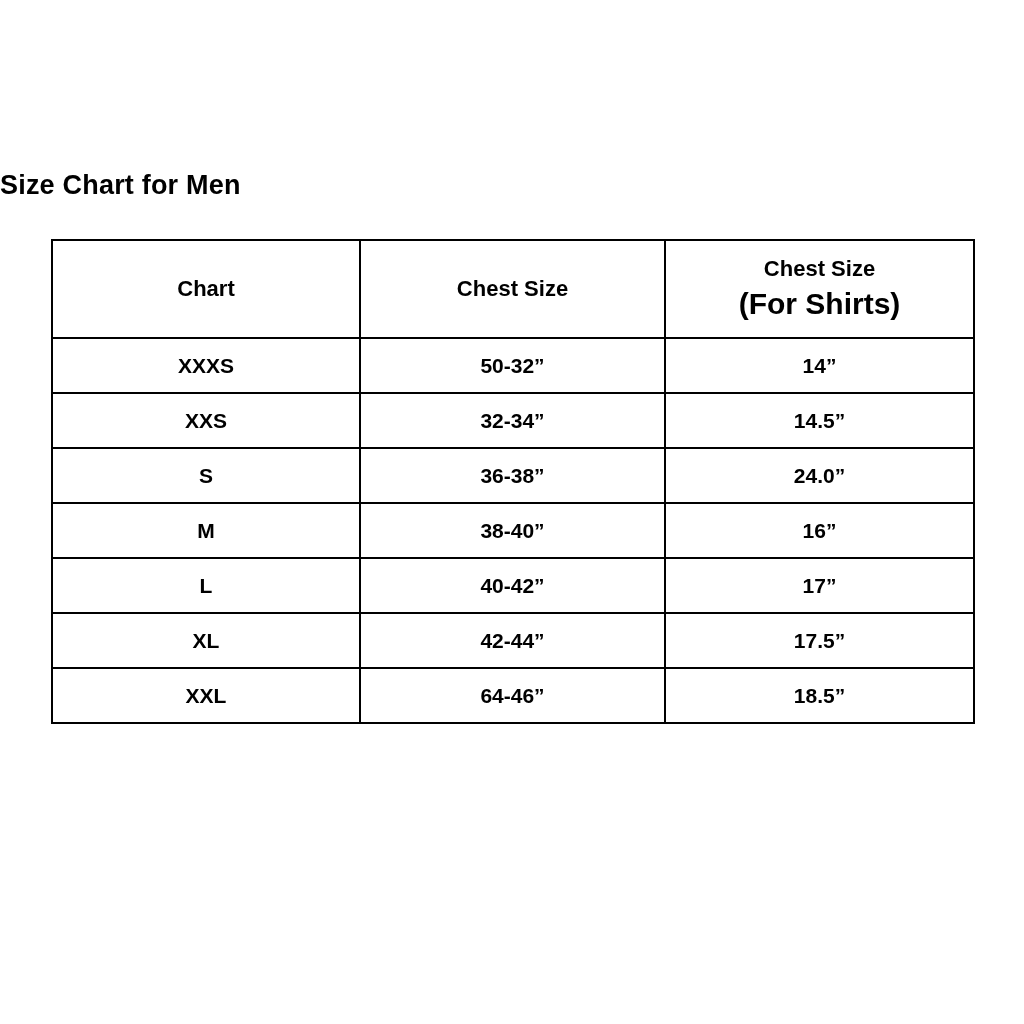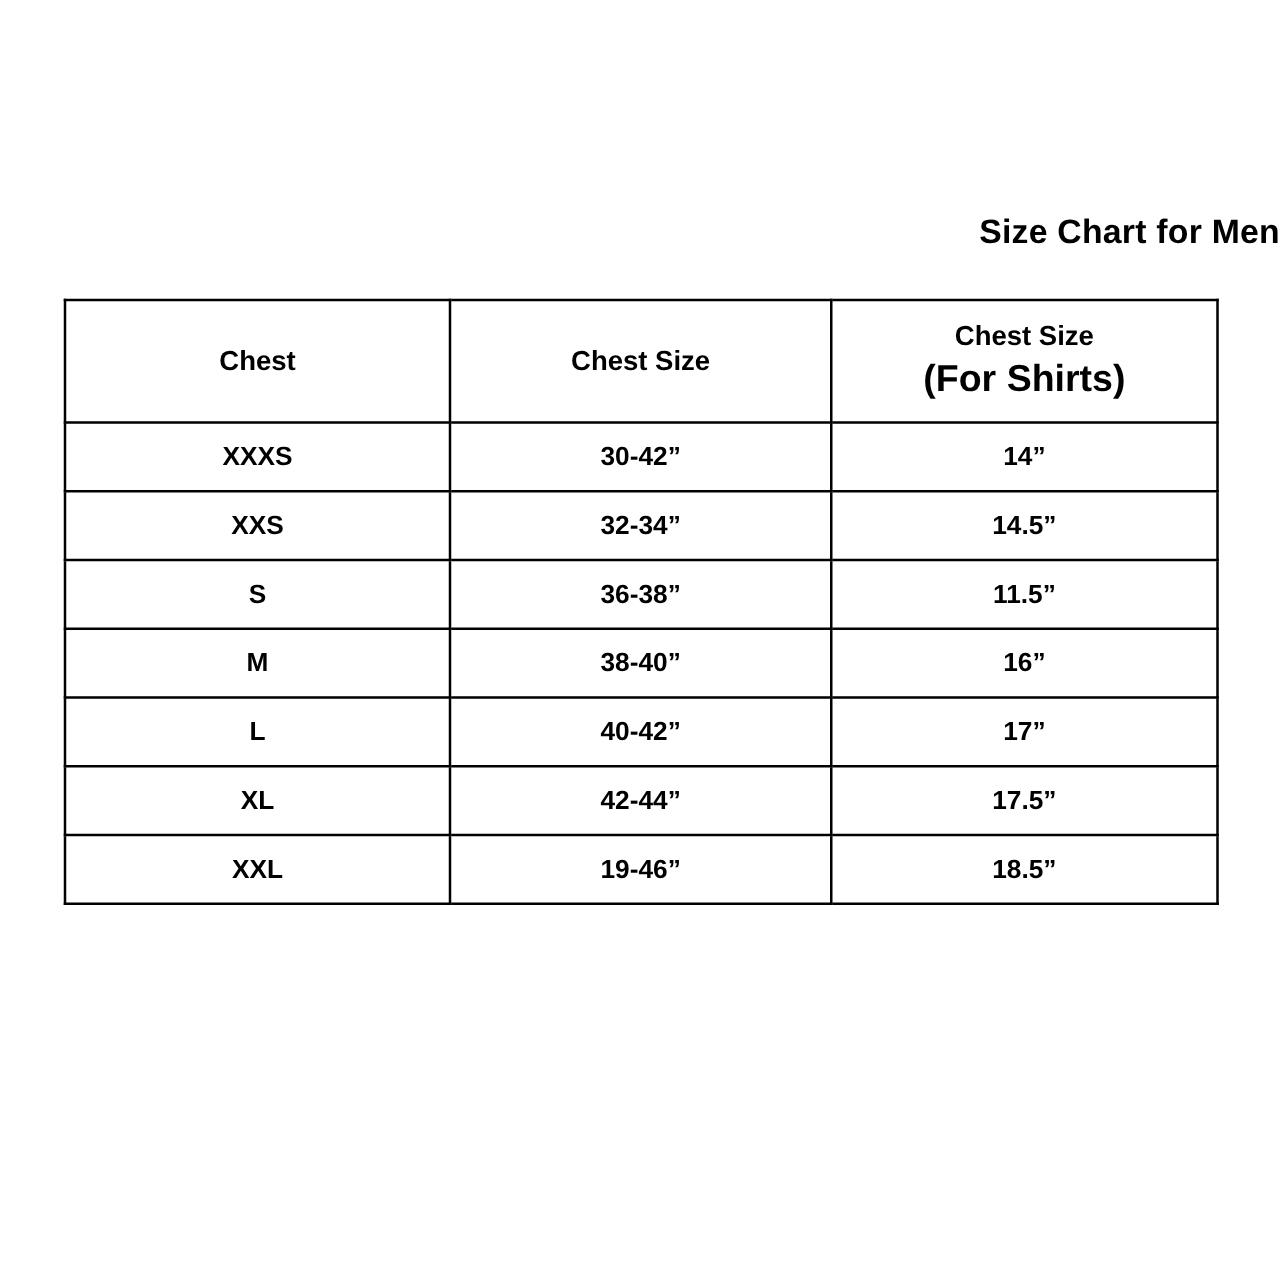--- a/index.html
+++ b/index.html
@@ -19,21 +19,21 @@
     width: 1024px;
     height: 1024px;
     box-sizing: border-box;
     position: relative;
   }
   .chart-title {
     position: absolute;
     top: 170px;
     left: 0;
     width: 1024px;
-    text-align: right;
+    text-align: left;
     font-size: 27px;
     font-weight: bold;
     letter-spacing: 0.2px;
   }
   .table-wrap {
     position: absolute;
     top: 239px;
     left: 51px;
     width: 922px;
   }
@@ -84,64 +84,64 @@
   <div class="table-wrap">
     <table class="size-table">
       <colgroup>
         <col class="c0">
         <col class="c1">
         <col class="c2">
       </colgroup>
       <thead>
         <tr>
           <th>
-            <span>Chest</span>
+            <span>Chart</span>
           </th>
           <th>
             <span>Chest Size</span>
           </th>
           <th>
             <span>Chest Size</span>
             <span class="sub">(For Shirts)</span>
           </th>
         </tr>
       </thead>
       <tbody>
         <tr>
           <td>XXXS</td>
-          <td class="measure">30-42”</td>
+          <td class="measure">50-32”</td>
           <td class="measure">14”</td>
         </tr>
         <tr>
           <td>XXS</td>
           <td class="measure">32-34”</td>
           <td class="measure">14.5”</td>
         </tr>
         <tr>
           <td>S</td>
           <td class="measure">36-38”</td>
-          <td class="measure">11.5”</td>
+          <td class="measure">24.0”</td>
         </tr>
         <tr>
           <td>M</td>
           <td class="measure">38-40”</td>
           <td class="measure">16”</td>
         </tr>
         <tr>
           <td>L</td>
           <td class="measure">40-42”</td>
           <td class="measure">17”</td>
         </tr>
         <tr>
           <td>XL</td>
           <td class="measure">42-44”</td>
           <td class="measure">17.5”</td>
         </tr>
         <tr>
           <td>XXL</td>
-          <td class="measure">19-46”</td>
+          <td class="measure">64-46”</td>
           <td class="measure">18.5”</td>
         </tr>
       </tbody>
     </table>
   </div>
 
 </div>
 
 </body></html>

